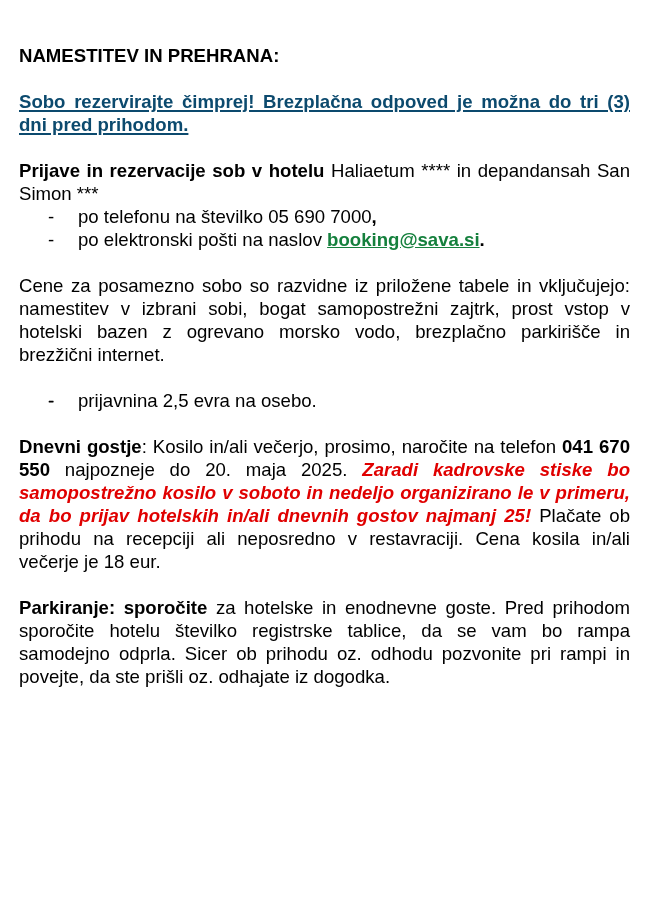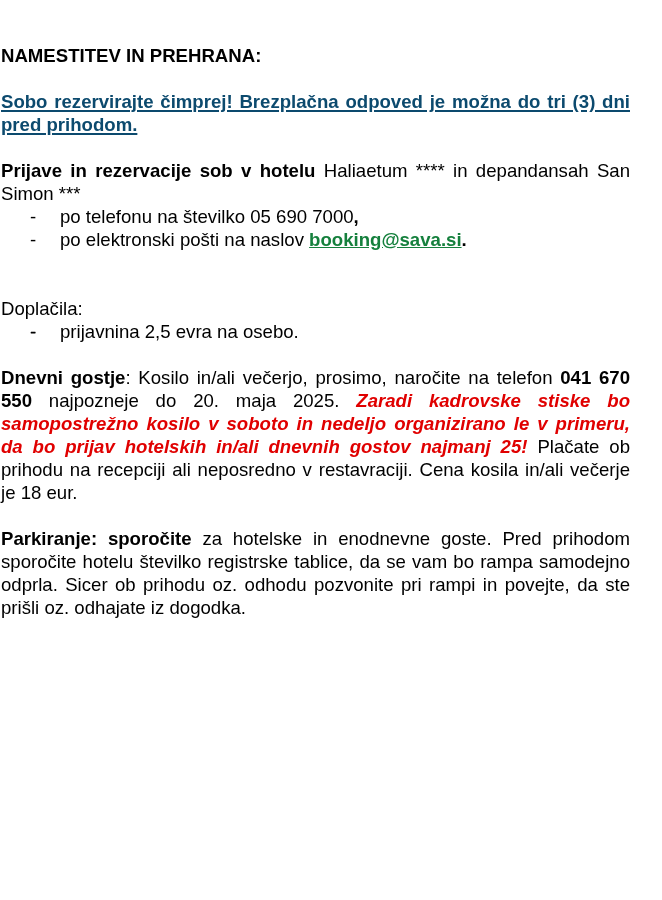--- a/index.html
+++ b/index.html
@@ -1,21 +1,21 @@
 <!DOCTYPE html>
 <html><head>
 <meta charset="utf-8">
 <style>
   html, body { margin: 0; padding: 0; background: #ffffff; }
   body {
     width: 662px; height: 900px; overflow: hidden;
     font-family: "Liberation Sans", sans-serif;
     font-size: 18.6px; line-height: 23px; color: #000000;
   }
-  .page { position: relative; padding: 44px 32px 0 1px; }
+  .page { position: relative; padding: 44px 32px 0 19px; }
   p { margin: 0; text-align: justify; }
   .gap { height: 23px; }
   .title { font-weight: bold; }
   .red-notice { color: #0c4a6e; font-weight: bold; text-decoration: underline; text-decoration-thickness: 2px; text-underline-offset: 2px; }
   .bold { font-weight: bold; }
   .red-italic { color: #e00000; font-weight: bold; font-style: italic; margin-top: 48px; }
   ul.dash { list-style: none; margin: 0; padding: 0; }
   ul.dash li { position: relative; padding-left: 59px; }
   ul.dash li .bullet { position: absolute; left: 29px; top: 0; }
   a.link { color: #15803d; font-weight: bold; text-decoration: underline; }
@@ -31,23 +31,23 @@
   <p class="red-notice">Sobo rezervirajte čimprej! Brezplačna odpoved je možna do tri (3) dni pred prihodom.</p>
   <div class="gap"></div>
 
   <p><span class="bold">Prijave in rezervacije sob v hotelu</span><span> Haliaetum **** in depandansah San Simon ***</span></p>
   <ul class="dash">
     <li><span class="bullet">-</span><span>po telefonu na številko 05 690 7000</span><span class="bold">,</span></li>
     <li><span class="bullet">-</span><span>po elektronski pošti na naslov </span><a class="link" href="#">booking@sava.si</a><span class="bold">.</span></li>
   </ul>
   <div class="gap"></div>
 
+  <p>Cene za posamezno sobo so razvidne iz priložene tabele in vključujejo: namestitev v izbrani sobi, bogat samopostrežni zajtrk, prost vstop v hotelski bazen z ogrevano morsko vodo, brezplačno parkirišče in brezžični internet.</p>
   <div class="gap"></div>
 
-  <p>Doplačila:</p>
   <ul class="dash">
     <li><span class="bullet">-</span></li>
     <li><span class="bullet">-</span><span>prijavnina 2,5 evra na osebo.</span></li>
   </ul>
   <div class="gap"></div>
 
   <p><span class="bold">Dnevni gostje</span><span>: Kosilo in/ali večerjo, prosimo, naročite na telefon </span><span class="bold">041 670 550</span><span> najpozneje do 20. maja 2025. </span><span class="red-italic">Zaradi kadrovske stiske bo samopostrežno kosilo v soboto in nedeljo organizirano le v primeru, da bo prijav hotelskih in/ali dnevnih gostov najmanj 25!</span><span> Plačate ob prihodu na recepciji ali neposredno v restavraciji. Cena kosila in/ali večerje je 18 eur.</span></p>
   <div class="gap"></div>
 
   <p><span class="bold">Parkiranje: sporočite</span><span> za hotelske in enodnevne goste. Pred prihodom sporočite hotelu številko registrske tablice, da se vam bo rampa samodejno odprla. Sicer ob prihodu oz. odhodu pozvonite pri rampi in povejte, da ste prišli oz. odhajate iz dogodka.</span></p>

